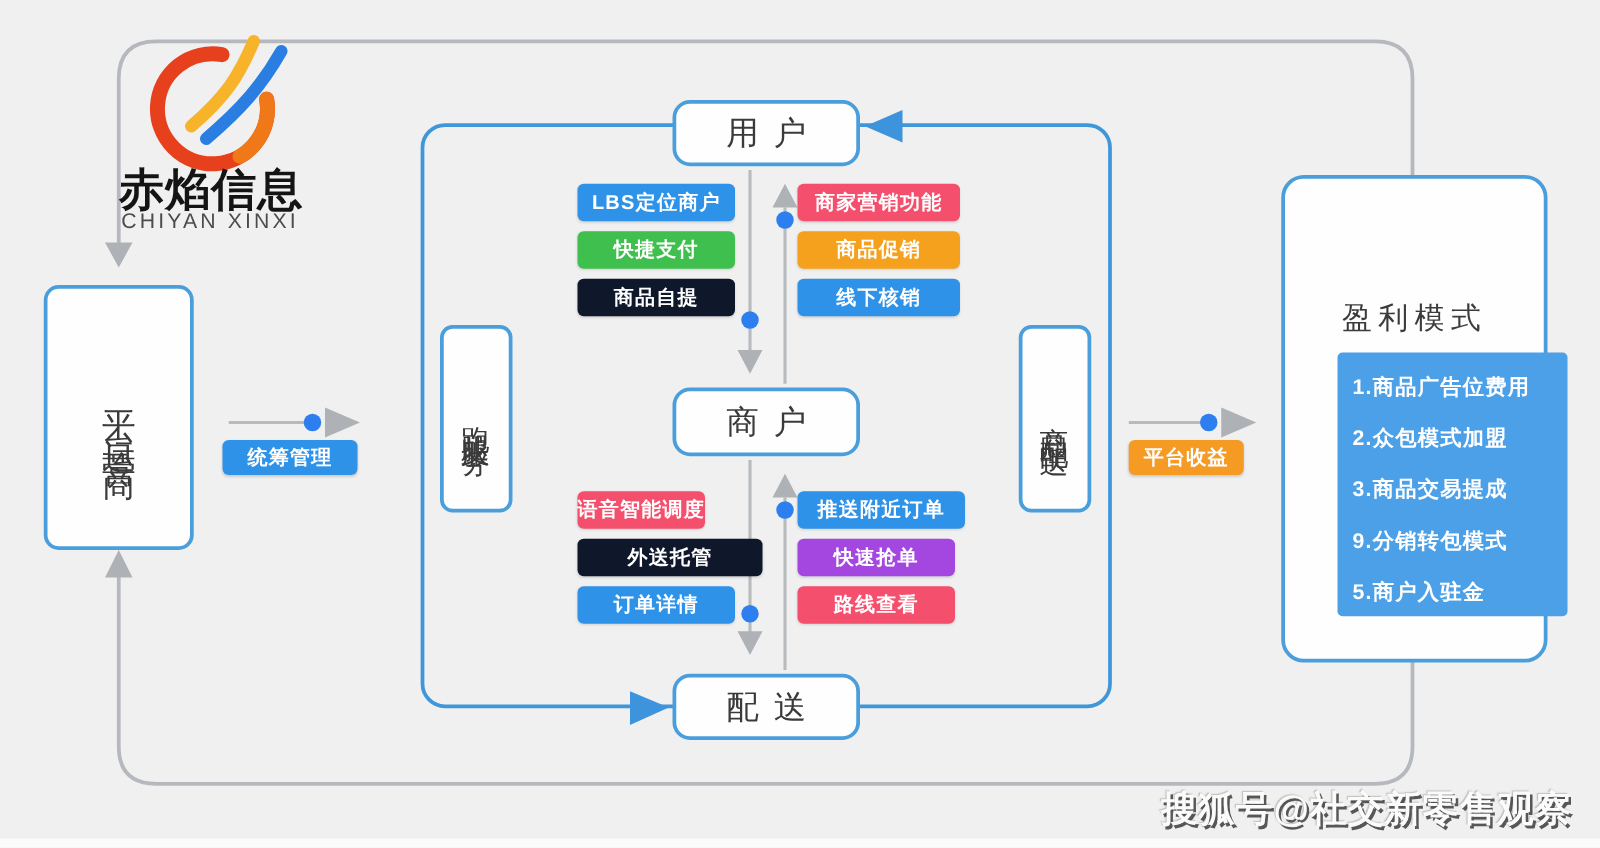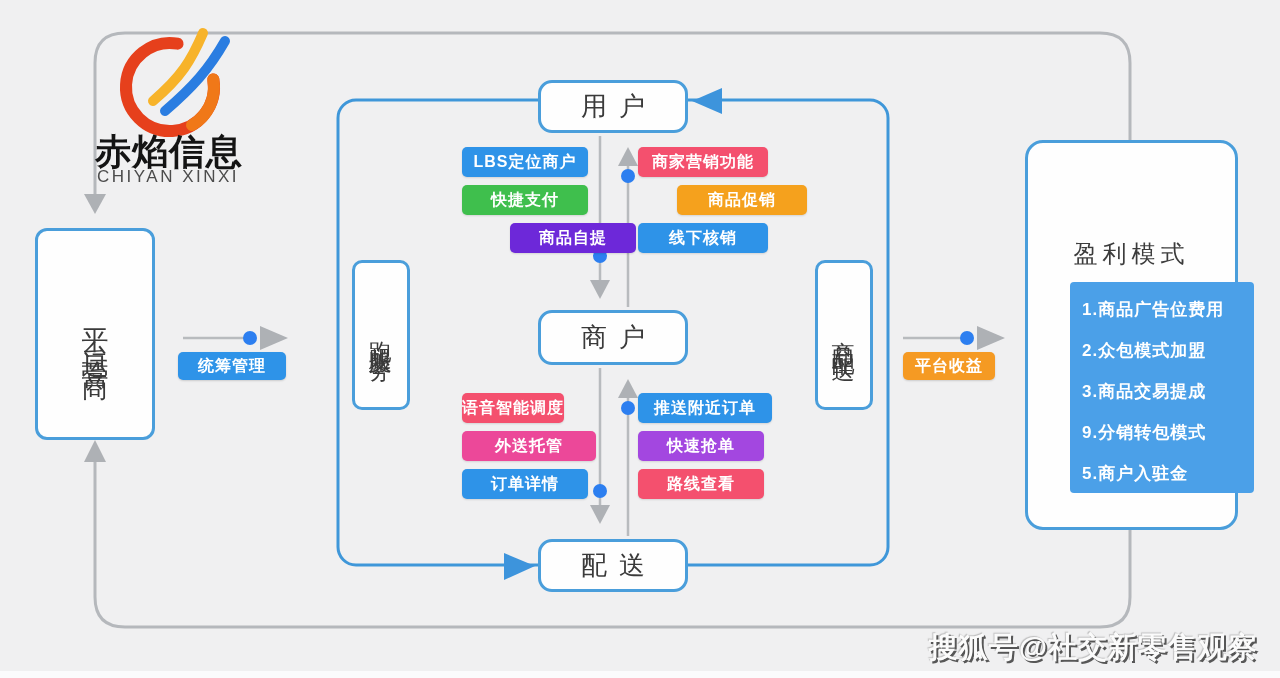--- a/index.html
+++ b/index.html
@@ -133,27 +133,27 @@
 </div>
 <div class="box" style="left:352px;top:260px;width:58px;height:150px;border-radius:10px;">
   <span class="vlabel" style="font-size:23px;letter-spacing:6px;">跑腿服务</span>
 </div>
 <div class="box" style="left:815px;top:260px;width:58px;height:150px;border-radius:10px;">
   <span class="vlabel" style="font-size:23px;letter-spacing:6px;">商品配送</span>
 </div>
 
 <div class="tag" style="left: 462px; top: 147px; width: 126px; background: rgb(46, 147, 232);">LBS定位商户</div>
 <div class="tag" style="left: 462px; top: 185px; width: 126px; background: rgb(63, 191, 77);">快捷支付</div>
-<div class="tag" style="left: 462px; top: 223px; width: 126px; background: #6d28d9; margin-left: 48px;">商品自提</div>
+<div class="tag" style="left: 462px; top: 223px; width: 126px; background: #0f172a;">商品自提</div>
 <div class="tag" style="left: 638px; top: 147px; width: 130px; background: rgb(244, 80, 110);">商家营销功能</div>
-<div class="tag" style="left: 638px; top: 185px; width: 130px; background: rgb(245, 161, 29); margin-left: 39px;">商品促销</div>
+<div class="tag" style="left: 638px; top: 185px; width: 130px; background: rgb(245, 161, 29);">商品促销</div>
 <div class="tag" style="left: 638px; top: 223px; width: 130px; background: rgb(46, 147, 232);">线下核销</div>
 
 <div class="tag" style="left: 462px; top: 393px; width: 102px; background: rgb(244, 80, 110);">语音智能调度</div>
-<div class="tag" style="left: 462px; top: 431px; width: 134px; background: #ec4899;">外送托管</div>
+<div class="tag" style="left: 462px; top: 431px; width: 148px; background: #0f172a;">外送托管</div>
 <div class="tag" style="left: 462px; top: 469px; width: 126px; background: rgb(46, 147, 232);">订单详情</div>
 <div class="tag" style="left: 638px; top: 393px; width: 134px; background: rgb(46, 147, 232);">推送附近订单</div>
 <div class="tag" style="left: 638px; top: 431px; width: 126px; background: rgb(163, 71, 224);">快速抢单</div>
 <div class="tag" style="left: 638px; top: 469px; width: 126px; background: rgb(244, 80, 110);">路线查看</div>
 
 <div class="flowlabel" style="left: 903px; top: 352px; width: 92px; background: rgb(245, 154, 35);">平台收益</div>
 
 <div class="panel" style="left:1025px;top:140px;width:213px;height:390px;"></div>
 <div class="profit-title" style="left:1025px;top:238px;width:213px;">盈利模式</div>
 <div class="profit-list" style="left:1058px;top:282px;width:184px;height:211px;margin-left:12px;">

